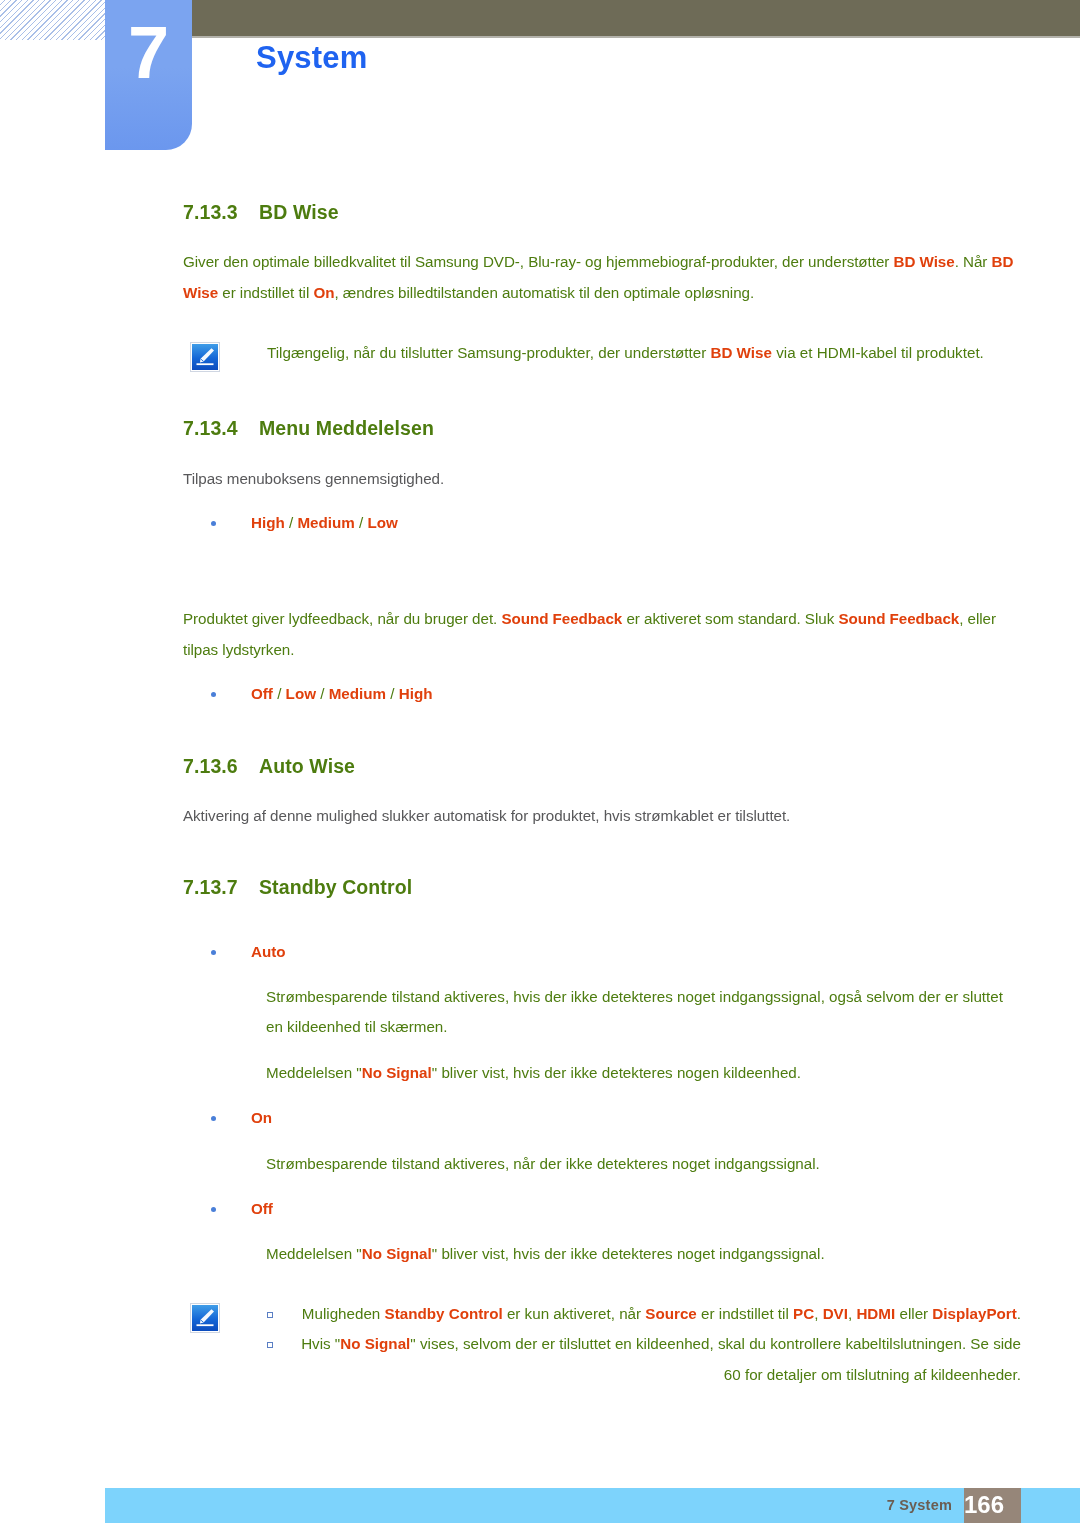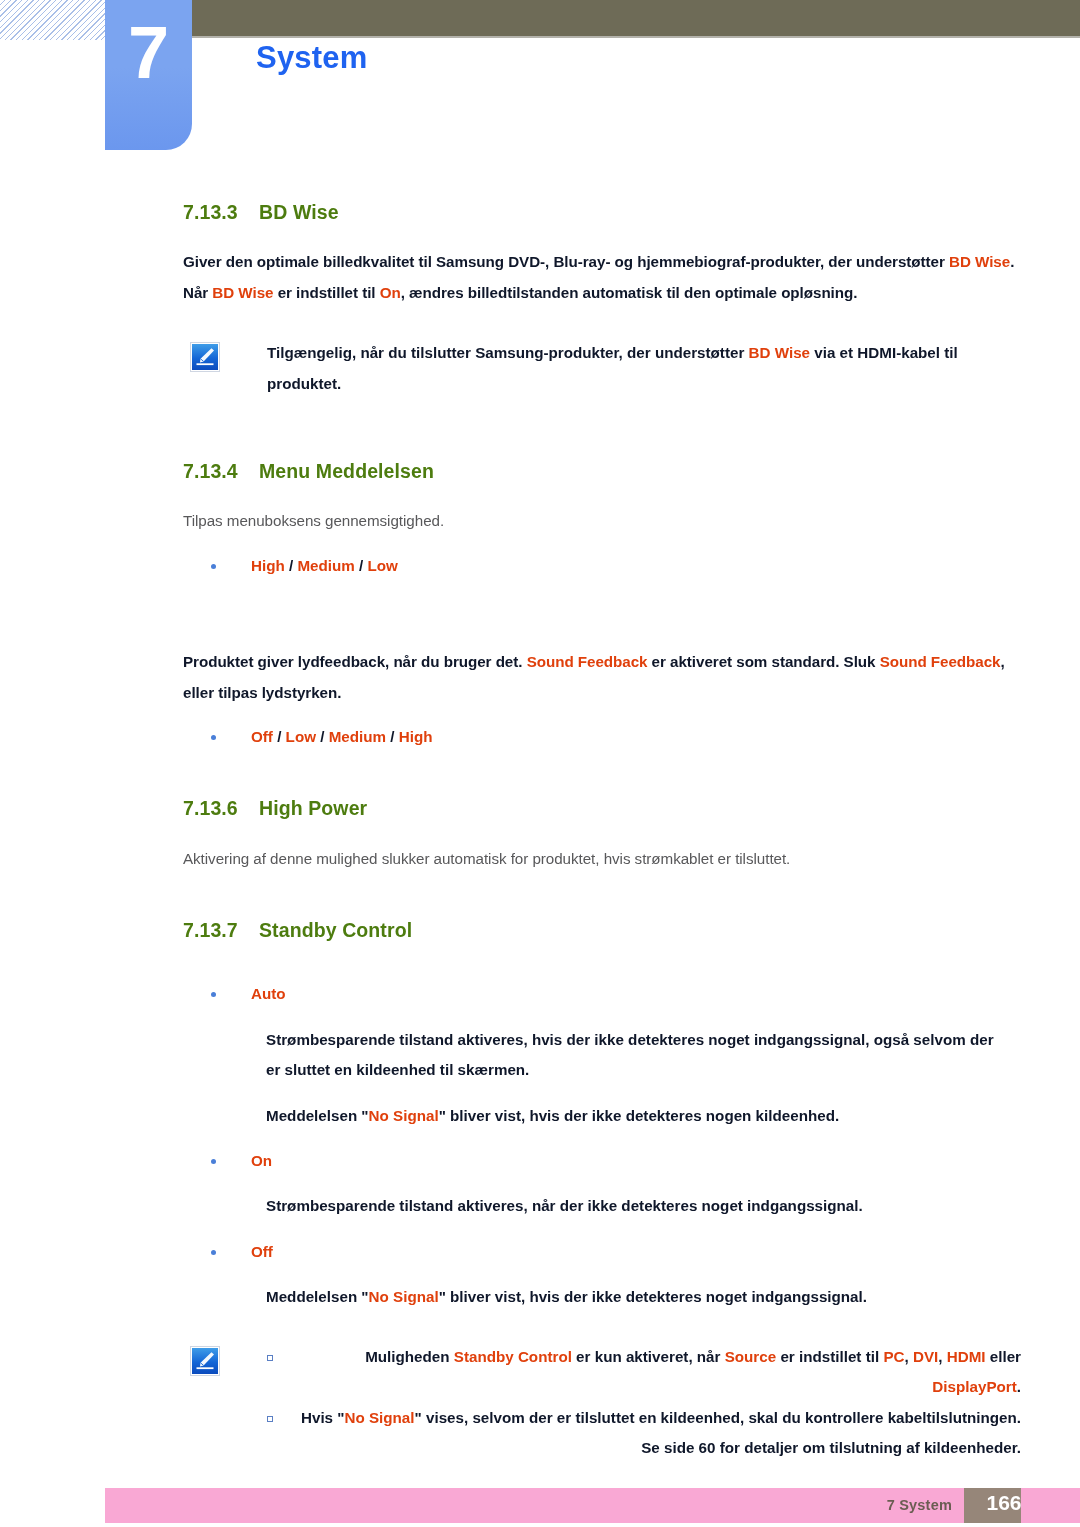--- a/index.html
+++ b/index.html
@@ -106,21 +106,21 @@
 
   p.para {
     margin: 0;
     font-size: 15.2px;
     color: #58585a;
     line-height: 2.0;
     letter-spacing: -0.05px;
   }
 
   .hl { color: #e0400c; font-weight: bold; }
-  .sep { color: #0f172a; font-weight: bold; }
+  .sep { color: #4d7c0f; font-weight: normal; }
 
   
   .sp-after-head { height: 22px; }
   .sp-small { height: 14px; }
   .sp-sec { height: 44px; }
 
   
   ul.bullets {
     list-style: none;
     margin: 0;
@@ -199,21 +199,21 @@
     background: #ffffff;
   }
 
   
   .footer {
     position: absolute;
     left: 105px;
     top: 1488px;
     width: 975px;
     height: 35px;
-    background: #f9a8d4;
+    background: #7dd3fc;
   }
   .footer-label {
     position: absolute;
     right: 128px;
     top: 9px;
     font-size: 14.5px;
     font-weight: bold;
     color: #6b5d52;
     letter-spacing: 0.2px;
   }
@@ -222,22 +222,21 @@
     right: 59px;
     top: 0;
     width: 57px;
     height: 35px;
     background: #968679;
   }
   .footer-pagenum {
     position: absolute;
     left: 0; top: 3px;
     width: 80px;
-    text-align: center;
-    font-size: 21px;
+    font-size: 24px;
     font-weight: bold;
     color: #ffffff;
     line-height: 1.15;
   }
 </style>
 </head>
 <body>
 
 <div class="header">
   <div class="hatch"></div>
@@ -291,21 +290,21 @@
   <ul class="bullets">
     <li>
       <span class="dot"></span>
       <span id="o-sound"><span class="hl">Off</span><span class="sep"> / </span><span class="hl">Low</span><span class="sep"> / </span><span class="hl">Medium</span><span class="sep"> / </span><span class="hl">High</span></span>
     </li>
   </ul>
 
   <div class="sp-sec"></div>
 
   <h2 class="section">
-    <span class="num">7.13.6</span><span>High Power</span>
+    <span class="num">7.13.6</span><span>Auto Wise</span>
   </h2>
   <div class="sp-after-head"></div>
   <p class="para">Aktivering af denne mulighed slukker automatisk for produktet, hvis strømkablet er tilsluttet.</p>
 
   <div class="sp-sec"></div>
 
   <h2 class="section">
     <span class="num">7.13.7</span><span>Standby Control</span>
   </h2>
   <div class="sp-after-head"></div>

